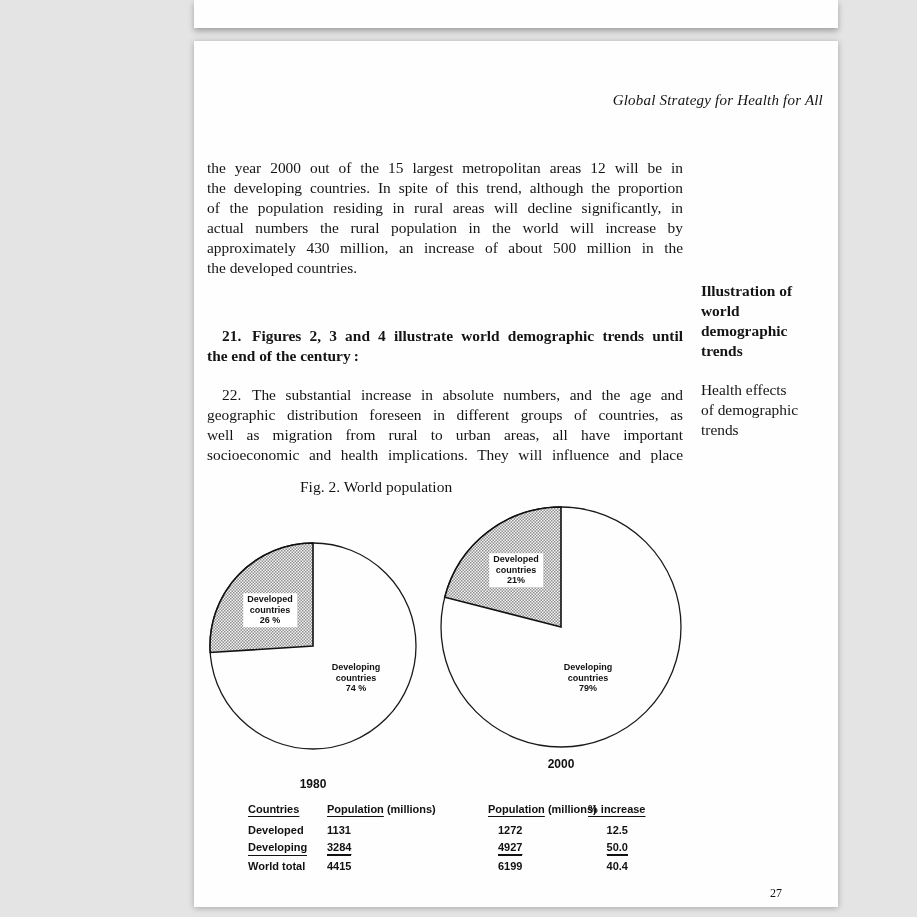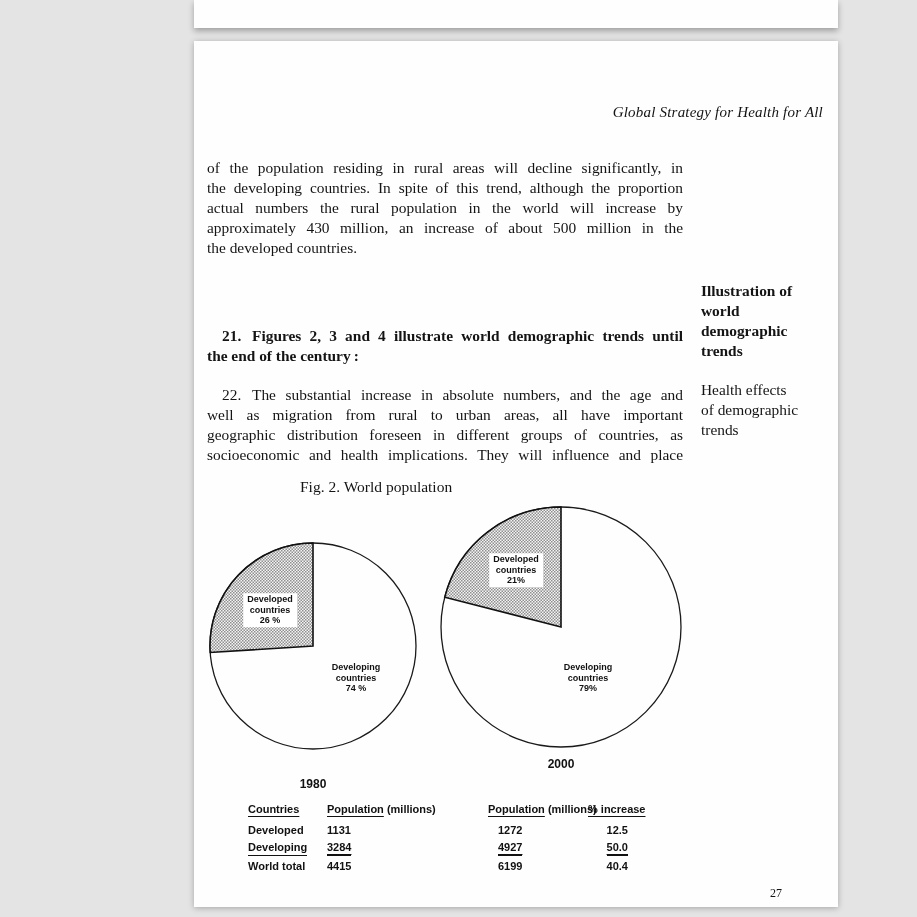--- a/index.html
+++ b/index.html
@@ -12,21 +12,21 @@
   .page-strip {
     position:absolute; left:194px; top:0; width:644px; height:28px;
     background:#fefefe; box-shadow:0 3px 6px rgba(0,0,0,.30);
   }
   .page {
     position:absolute; left:194px; top:41px; width:644px; height:866px;
     background:#fefefe; box-shadow:0 1px 6px rgba(0,0,0,.28);
   }
   .running-header {
     position:absolute; top:51px; left:0; width:629px; text-align:right;
-    font-style:italic; font-size:15px; letter-spacing:.2px;margin-top:12px;
+    font-style:italic; font-size:15px; letter-spacing:.2px;
   }
   .bodycol { position:absolute; left:13px; width:476px; }
   .p-intro { top:117px; }
   .p-21    { top:285px;font-weight:bold; }
   .p-22    { top:344px; }
   .bline {
     font-size:15.4px; line-height:19.9px;
     white-space:nowrap; text-align:justify; text-align-last:justify;
   }
   .bline.last { text-align-last:left; white-space:normal; }
@@ -77,36 +77,37 @@
 </head>
 <body>
 
 <div class="page-strip"></div>
 
 <div class="page">
 
   <div class="running-header">Global Strategy for Health for All</div>
 
   <div class="bodycol p-intro">
+    <div class="bline">the year 2000 out of the 15 largest metropolitan areas 12 will be in</div>
+    <div class="bline">the developing countries. In spite of this trend, although the proportion</div>
     <div class="bline">of the population residing in rural areas will decline significantly, in</div>
-    <div class="bline">the developing countries. In spite of this trend, although the proportion</div>
     <div class="bline">actual numbers the rural population in the world will increase by</div>
     <div class="bline">approximately 430 million, an increase of about 500 million in the</div>
     <div class="bline last">the developed countries.</div>
   </div>
 
   <div class="bodycol p-21">
     <div class="bline ind">21.  Figures 2, 3 and 4 illustrate world demographic trends until</div>
     <div class="bline last">the end of the century :</div>
   </div>
 
   <div class="bodycol p-22">
     <div class="bline ind">22.  The substantial increase in absolute numbers, and the age and</div>
+    <div class="bline">geographic distribution foreseen in different groups of countries, as</div>
     <div class="bline">well as migration from rural to urban areas, all have important</div>
-    <div class="bline">geographic distribution foreseen in different groups of countries, as</div>
     <div class="bline">socioeconomic and health implications. They will influence and place</div>
   </div>
 
   <div class="margin-note note1">Illustration of
 world
 demographic
 trends</div>
   <div class="margin-note note2">Health effects
 of demographic
 trends</div>

